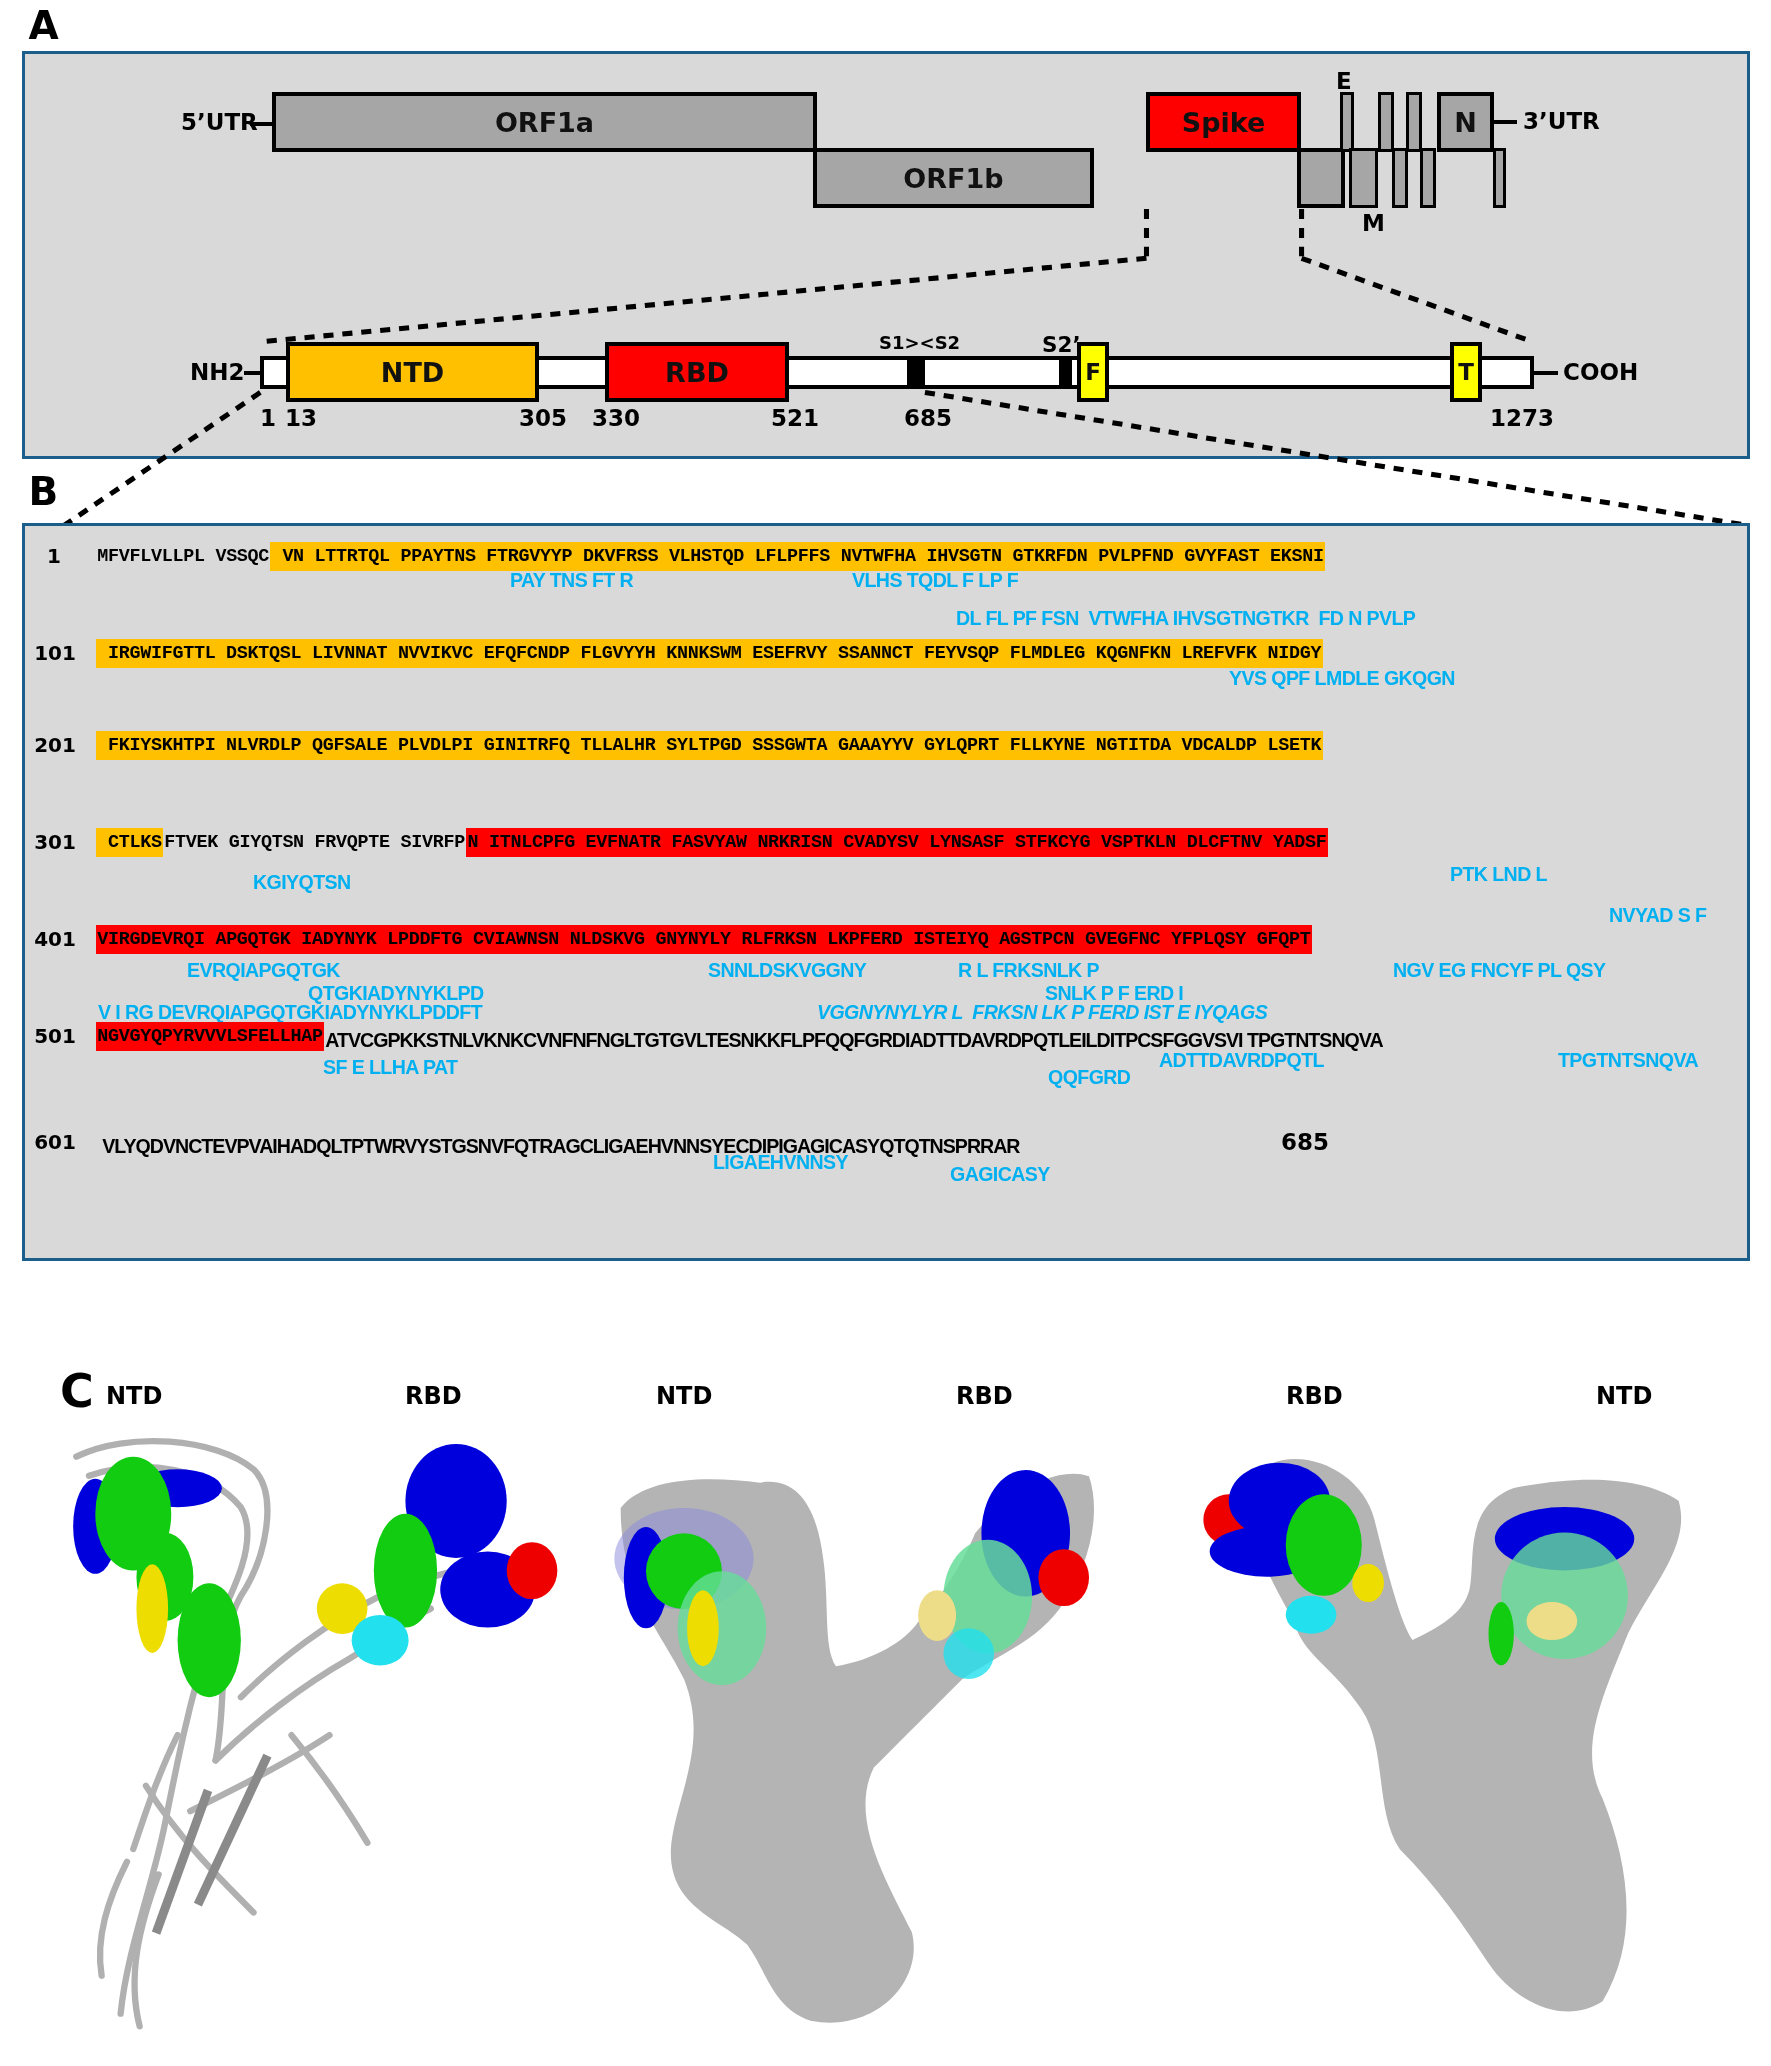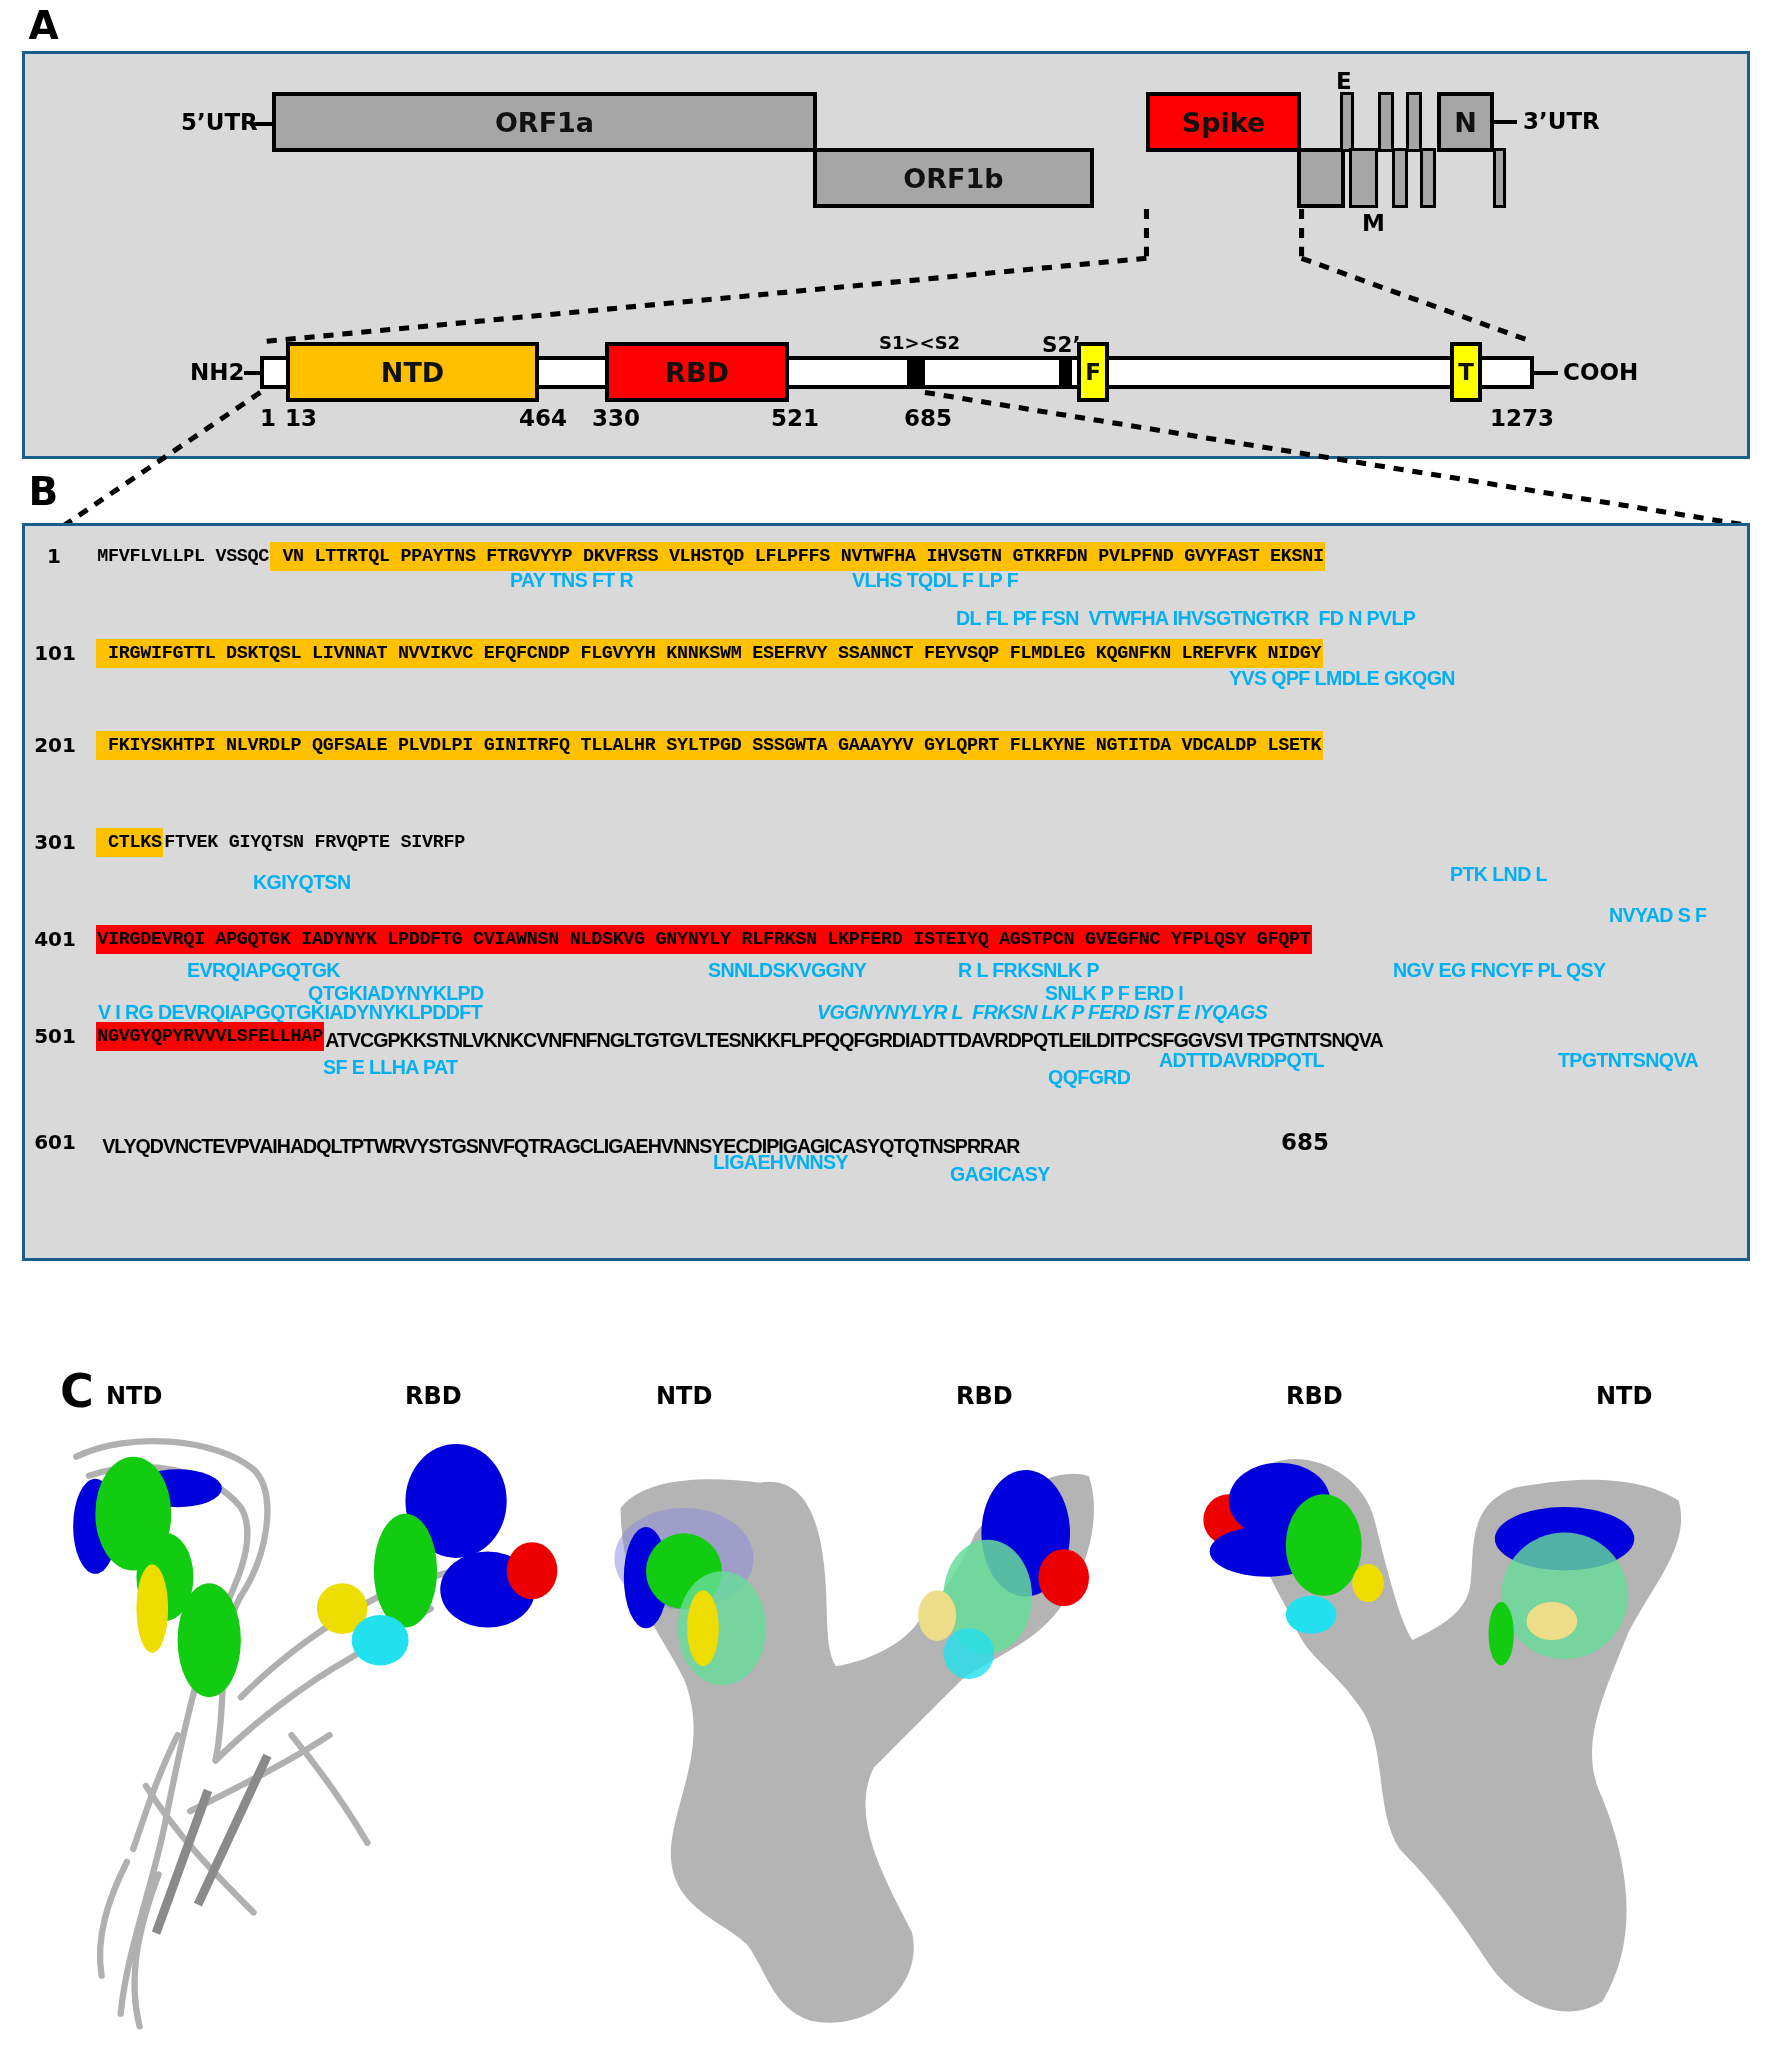--- a/index.html
+++ b/index.html
@@ -83,21 +83,21 @@
     <span>F</span>
   </div>
 <div class="gbox" style="left:1450px;top:342px;width:32px;height:60px;background:#ffff00;font-size:23px;">
     <span>T</span>
   </div>
 <div class="abs" style="left:1533px;top:371px;width:25px;height:4.4px;background:#000;"></div>
 <div class="lbl" style="left:1563px;top:361px;">COOH</div>
 
 <div class="num" style="left:260px;top:407px;">1</div>
 <div class="num" style="left:285px;top:407px;">13</div>
-<div class="num" style="left:519px;top:407px;">464</div>
+<div class="num" style="left:519px;top:407px;">305</div>
 <div class="num" style="left:592px;top:407px;text-align:center;">330</div>
 <div class="num" style="left:771px;top:407px;">521</div>
 <div class="num" style="left:904px;top:407px;">685</div>
 <div class="num" style="left:1490px;top:407px;">1273</div>
 
 <div class="panel-letter" style="left:28.5px;top:472px;">B</div>
 <div class="panel" style="left:22px;top:523px;width:1728px;height:738px;"></div>
 
 <div class="seqrow" style="top:540px;">
   <div class="seqnum" style="left:9px;">1</div>
@@ -120,21 +120,21 @@
 <div class="seqrow" style="top:729px;">
   <div class="seqnum" style="left:-3.8px;">201</div>
   <div class="seqline">
     <span class="seg ntd">FKIYSKHTPI NLVRDLP QGFSALE PLVDLPI GINITRFQ TLLALHR SYLTPGD SSSGWTA GAAAYYV GYLQPRT FLLKYNE NGTITDA VDCALDP LSETK</span>
   </div>
 </div>
 
 <div class="seqrow" style="top:826px;">
   <div class="seqnum" style="left:-3.8px;">301</div>
   <div class="seqline">
-    <span class="seg ntd">CTLKS</span><span class="seg plain">FTVEK GIYQTSN FRVQPTE SIVRFP</span>
+    <span class="seg ntd">CTLKS</span><span class="seg plain">FTVEK GIYQTSN FRVQPTE SIVRFP</span><span class="seg rbd">N ITNLCPFG EVFNATR FASVYAW NRKRISN CVADYSV LYNSASF STFKCYG VSPTKLN DLCFTNV YADSF</span>
   </div>
 </div>
 <div class="ep" style="left:253px;top:873px;">KGIYQTSN</div>
 <div class="ep" style="left:1450px;top:865px;">PTK LND L</div>
 
 <div class="ep" style="left:1609px;top:906px;">NVYAD S F</div>
 <div class="seqrow" style="top:923px;">
   <div class="seqnum" style="left:-3.8px;">401</div>
   <div class="seqline">
     <span class="seg rbd">VIRGDEVRQI APGQTGK IADYNYK LPDDFTG CVIAWNSN NLDSKVG GNYNYLY RLFRKSN LKPFERD ISTEIYQ AGSTPCN GVEGFNC YFPLQSY GFQPT</span>

